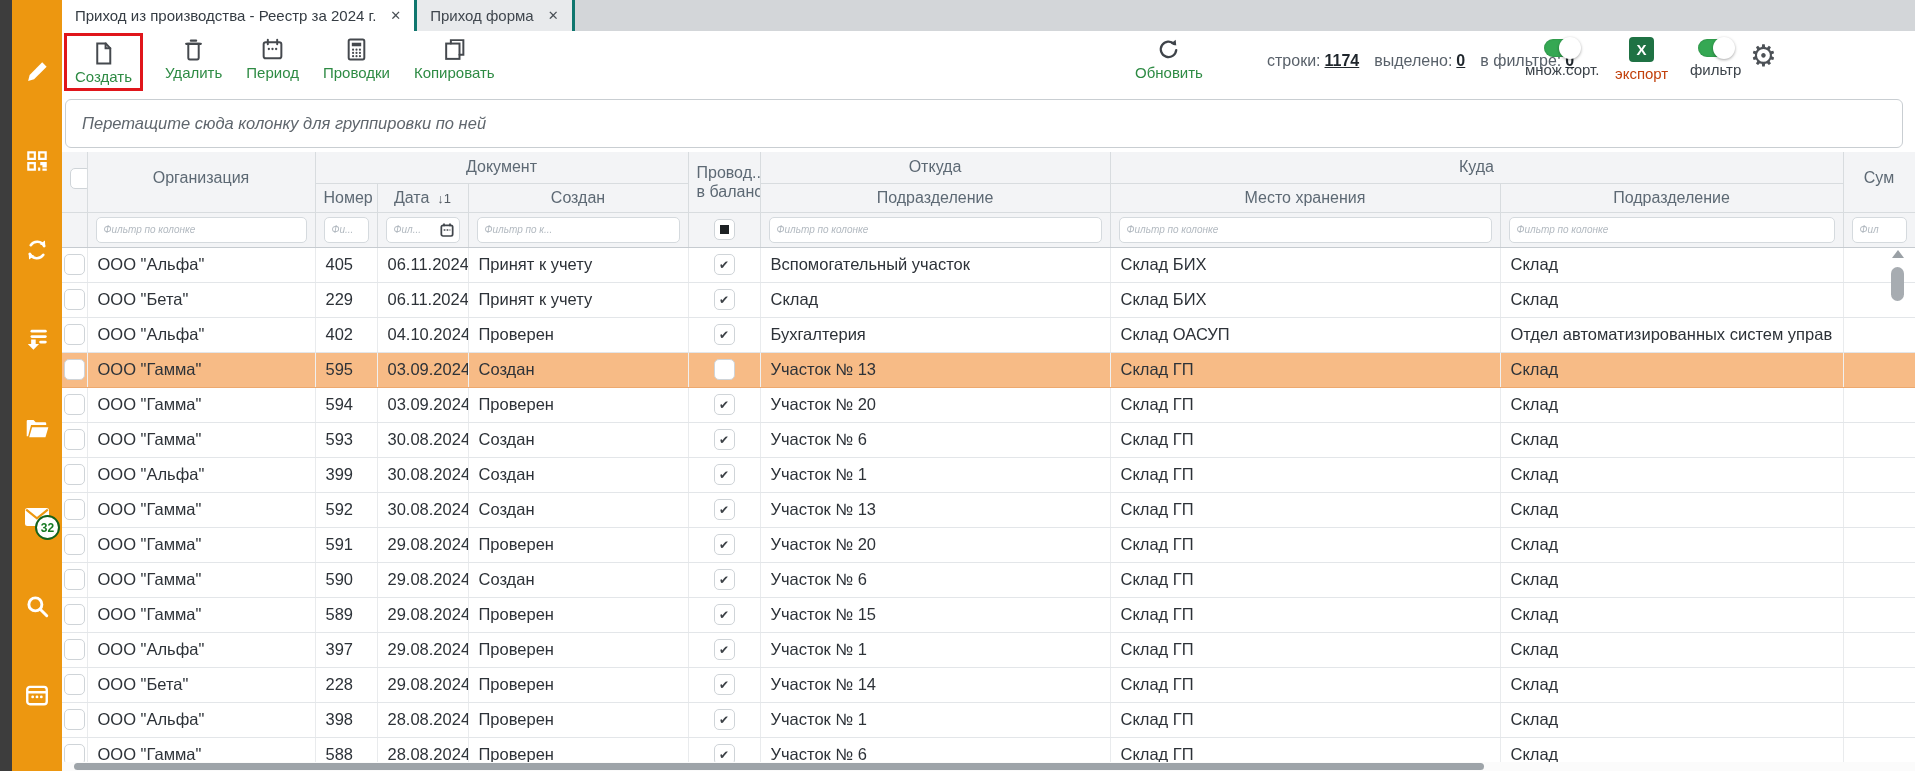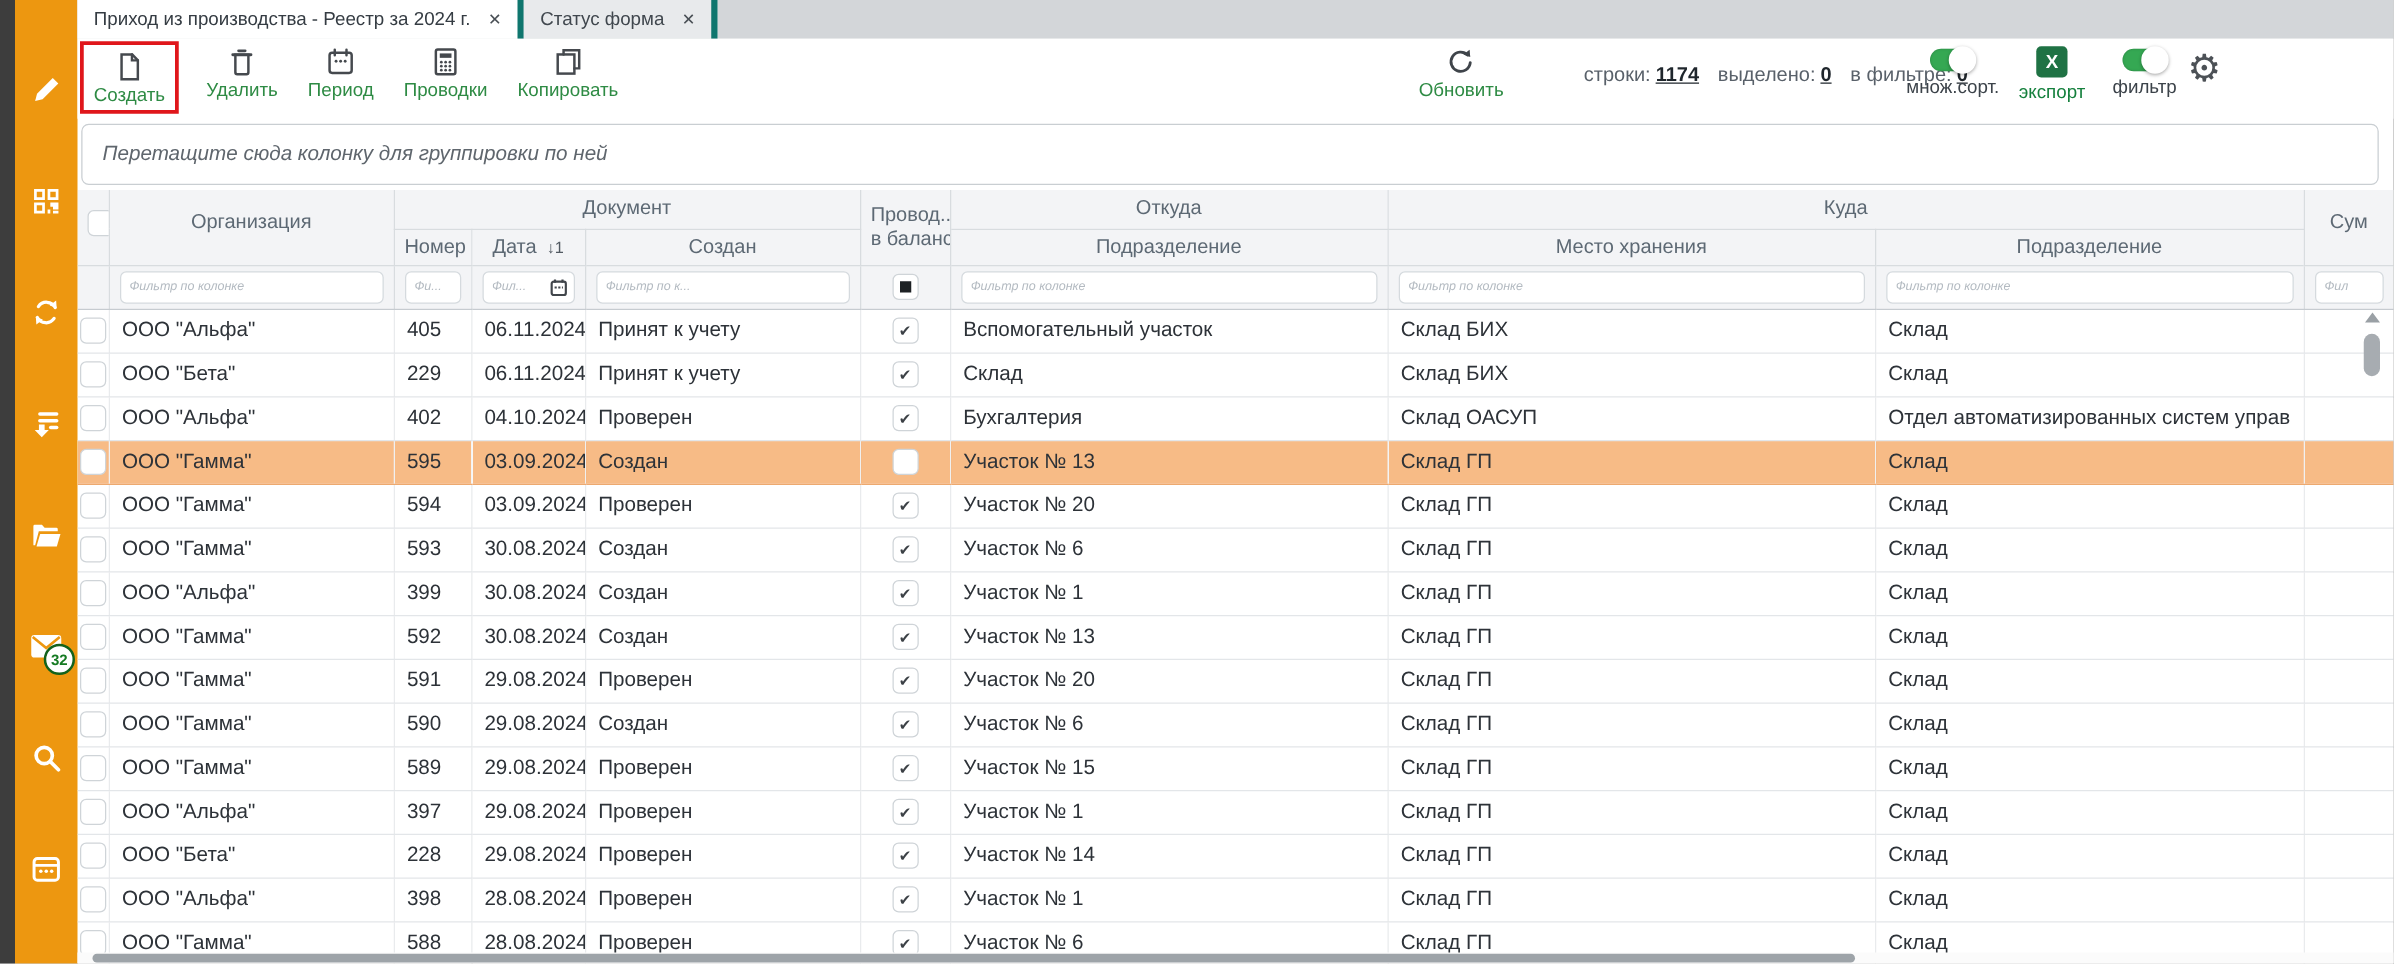--- a/index.html
+++ b/index.html
@@ -12,21 +12,21 @@
   .sb-icon{width:26px;height:26px;position:relative;flex:0 0 auto;cursor:pointer;}
   .sb-icon svg{width:26px;height:26px;display:block;}
   .badge{position:absolute;right:-10px;bottom:-10px;width:21px;height:21px;border-radius:50%;
          background:#fff;border:2px solid #14621b;color:#157a22;font-size:12px;font-weight:bold;
          display:flex;align-items:center;justify-content:center;}
   
   .content{position:absolute;left:62px;top:0;width:1853px;height:771px;}
   
   .tabbar{position:absolute;left:0;top:0;width:100%;height:31px;background:#d3d6d9;display:flex;align-items:stretch;}
   .tab{display:flex;align-items:center;padding:0 13px;font-size:15px;color:#40474e;background:#e8eaec;
-       border-right:5px solid #0f766e;cursor:pointer;white-space:nowrap;}
+       border-right:3px solid #0f766e;cursor:pointer;white-space:nowrap;}
   .tab .x{margin-left:14px;font-size:13px;font-weight:bold;color:#4a5056;cursor:pointer;}
   .tab.active{background:#ffffff;color:#353c43;}
   
   .toolbar{position:absolute;left:0;top:31px;width:100%;height:64px;background:#fff;}
   .tb-left{position:absolute;left:2px;top:2px;display:flex;align-items:flex-start;gap:16px;}
   .highlight{border:3px solid #E0161B;padding:1px 4px;margin-right:2px;}
   .tbtn{background:none;border:none;display:flex;flex-direction:column;align-items:center;gap:3px;
         padding:4px 4px 2px 4px;cursor:pointer;font-family:inherit;}
   .tico{width:25px;height:25px;}
   .tico svg{width:25px;height:25px;display:block;}
@@ -37,21 +37,21 @@
   .stats b{color:#1f262c;margin-left:4px;text-decoration:underline;}
   .stat{display:flex;align-items:center;}
   .toggle-wrap{position:absolute;top:8px;display:flex;flex-direction:column;align-items:center;gap:4px;cursor:pointer;}
   .toggle{width:36px;height:18px;border-radius:10px;background:#35A853;position:relative;box-shadow:inset 0 0 2px rgba(0,0,0,.25);}
   .toggle .knob{position:absolute;right:-1px;top:-2px;width:22px;height:22px;border-radius:50%;background:#fff;
                 box-shadow:0 1px 3px rgba(0,0,0,.35);}
   .tg-lbl{font-size:15px;color:#3c434a;white-space:nowrap;}
   .export-wrap{position:absolute;left:1553px;top:6px;display:flex;flex-direction:column;align-items:center;gap:3px;cursor:pointer;}
   .xl{width:25px;height:25px;border-radius:4px;background:#1F7244;color:#fff;font-weight:bold;font-size:15px;
       display:flex;align-items:center;justify-content:center;}
-  .export-wrap .tg-lbl{color:#15803d;}
+  .export-wrap .tg-lbl{color:#c2410c;}
   .gear{position:absolute;left:1688px;top:10px;font-size:30px;line-height:30px;color:#4c5156;cursor:pointer;}
   
   .groupbar{position:absolute;left:3px;top:99px;width:1838px;height:49px;border:1px solid #c9ced2;border-radius:6px;
             box-sizing:border-box;display:flex;align-items:center;padding-left:16px;
             font-size:16.5px;font-style:italic;color:#5f666d;background:#fff;}
   
   .tablewrap{position:absolute;left:0;top:152px;width:1853px;height:619px;overflow:hidden;}
   table{border-collapse:collapse;table-layout:fixed;width:1853px;}
   th,td{box-sizing:border-box;overflow:hidden;white-space:nowrap;}
   thead th{background:#f3f4f6;color:#5d6974;font-weight:normal;font-size:16px;
@@ -161,21 +161,21 @@
   </aside>
 
   <div class="content">
 
     <div class="tabbar">
       <div class="tab active">
         <span>Приход из производства - Реестр за 2024 г.</span>
         <span class="x">✕</span>
       </div>
       <div class="tab">
-        <span>Статус форма</span>
+        <span>Приход форма</span>
         <span class="x">✕</span>
       </div>
     </div>
 
     <div class="toolbar">
       <div class="tb-left">
         <div class="highlight">
           <button class="tbtn">
             <span class="tico">
                 <svg viewBox="0 0 24 24" stroke="#45494e" fill="none" stroke-linecap="round" stroke-width="1.9">

